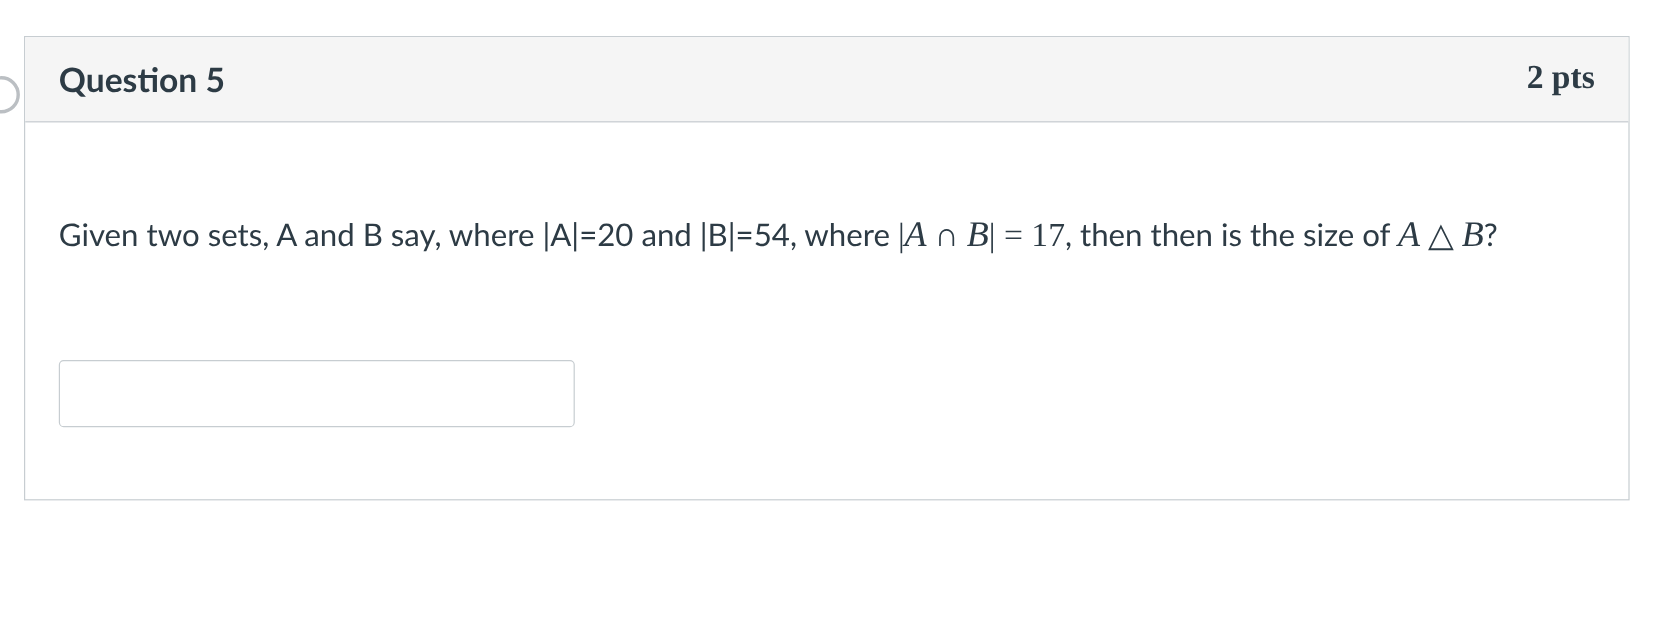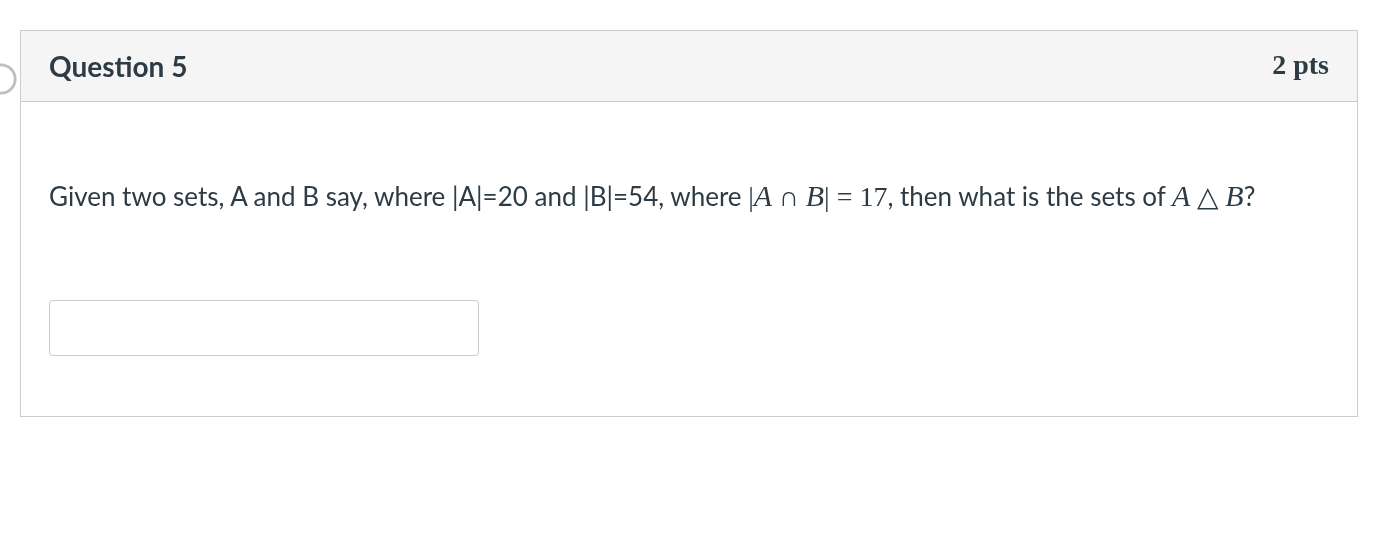--- a/index.html
+++ b/index.html
@@ -85,19 +85,19 @@
 
 <div class="question-card">
   <div class="question-header">
     <div class="question-title">Question 5</div>
     <div class="question-points">2 pts</div>
   </div>
   <div class="question-body">
     <p class="question-text">
       <span>Given two sets, A and B say, where |A|=20 and |B|=54, where </span><span class="math-op">|</span><span class="math-ital">A</span>
       <span class="math-op">∩</span>
-      <span class="math-ital">B</span><span class="math-op">|</span><span class="math-op"> = 17</span><span>, then what is the sets of </span><span class="math-ital">A</span>
+      <span class="math-ital">B</span><span class="math-op">|</span><span class="math-op"> = 17</span><span>, then then is the size of </span><span class="math-ital">A</span>
       <span class="math-op">△</span>
       <span class="math-ital">B</span><span>?</span>
     </p>
     <input type="text" class="answer-input" value="" style="">
   </div>
 </div>
 
 </body></html>

